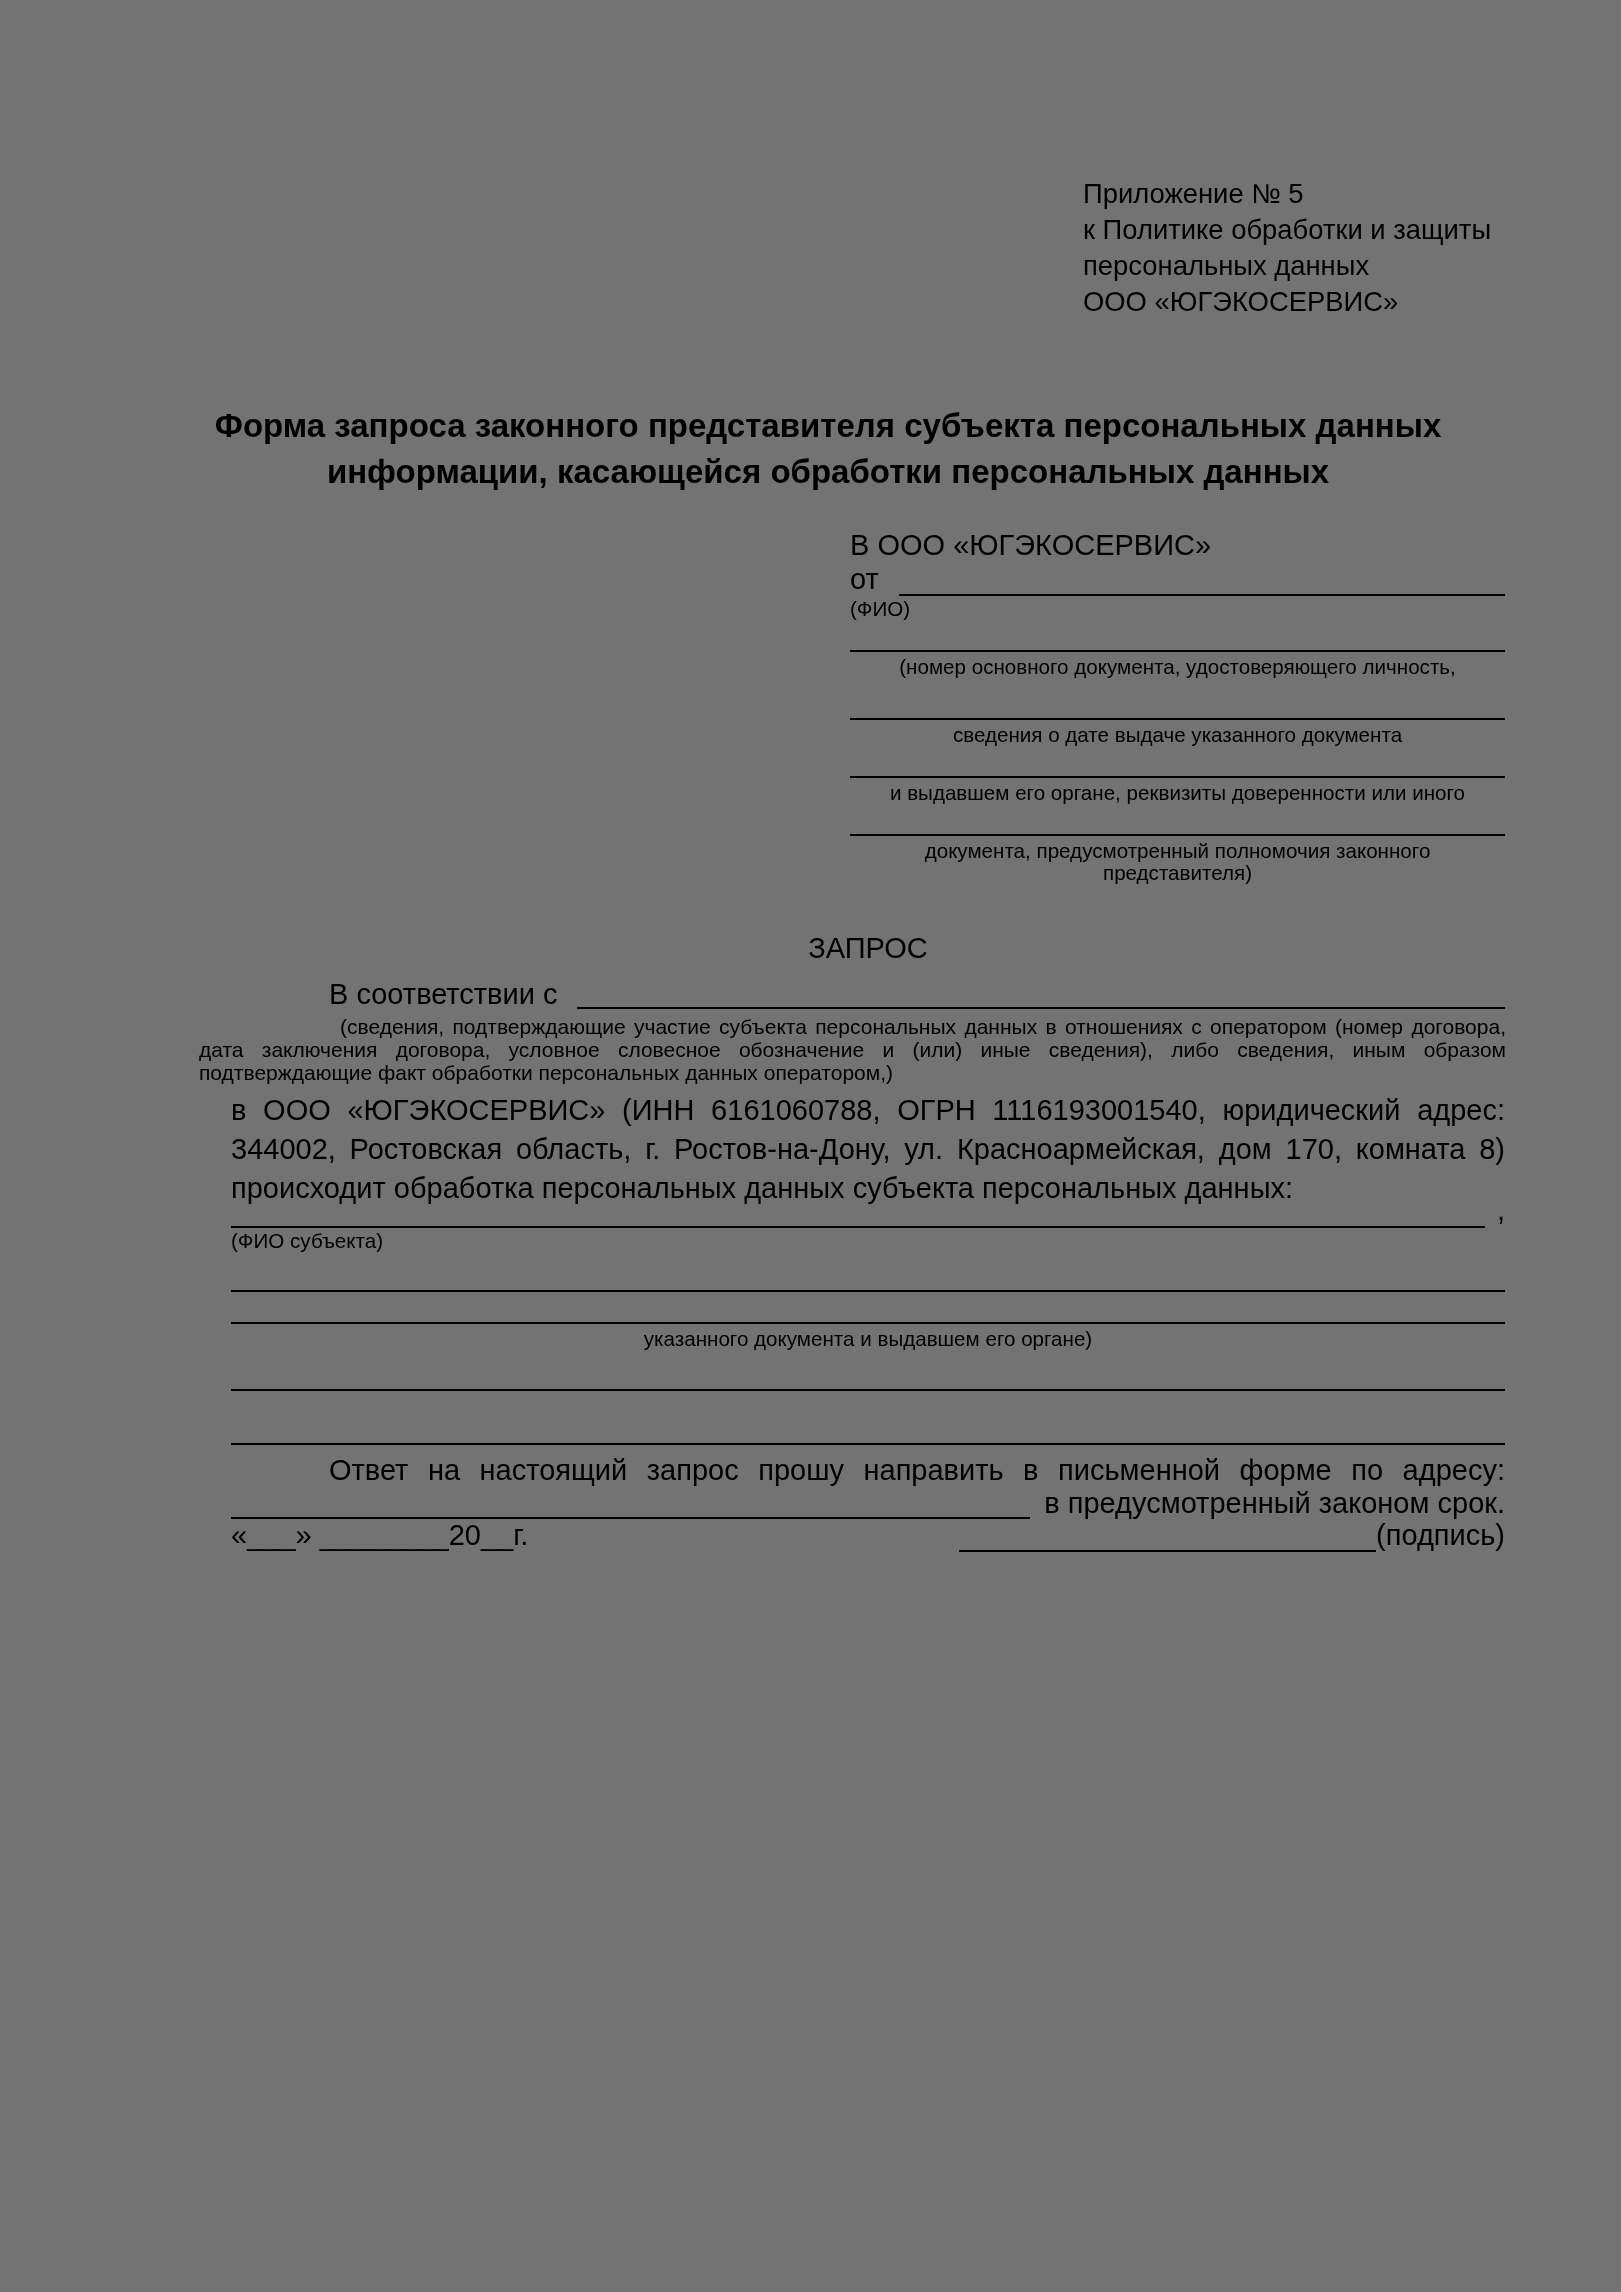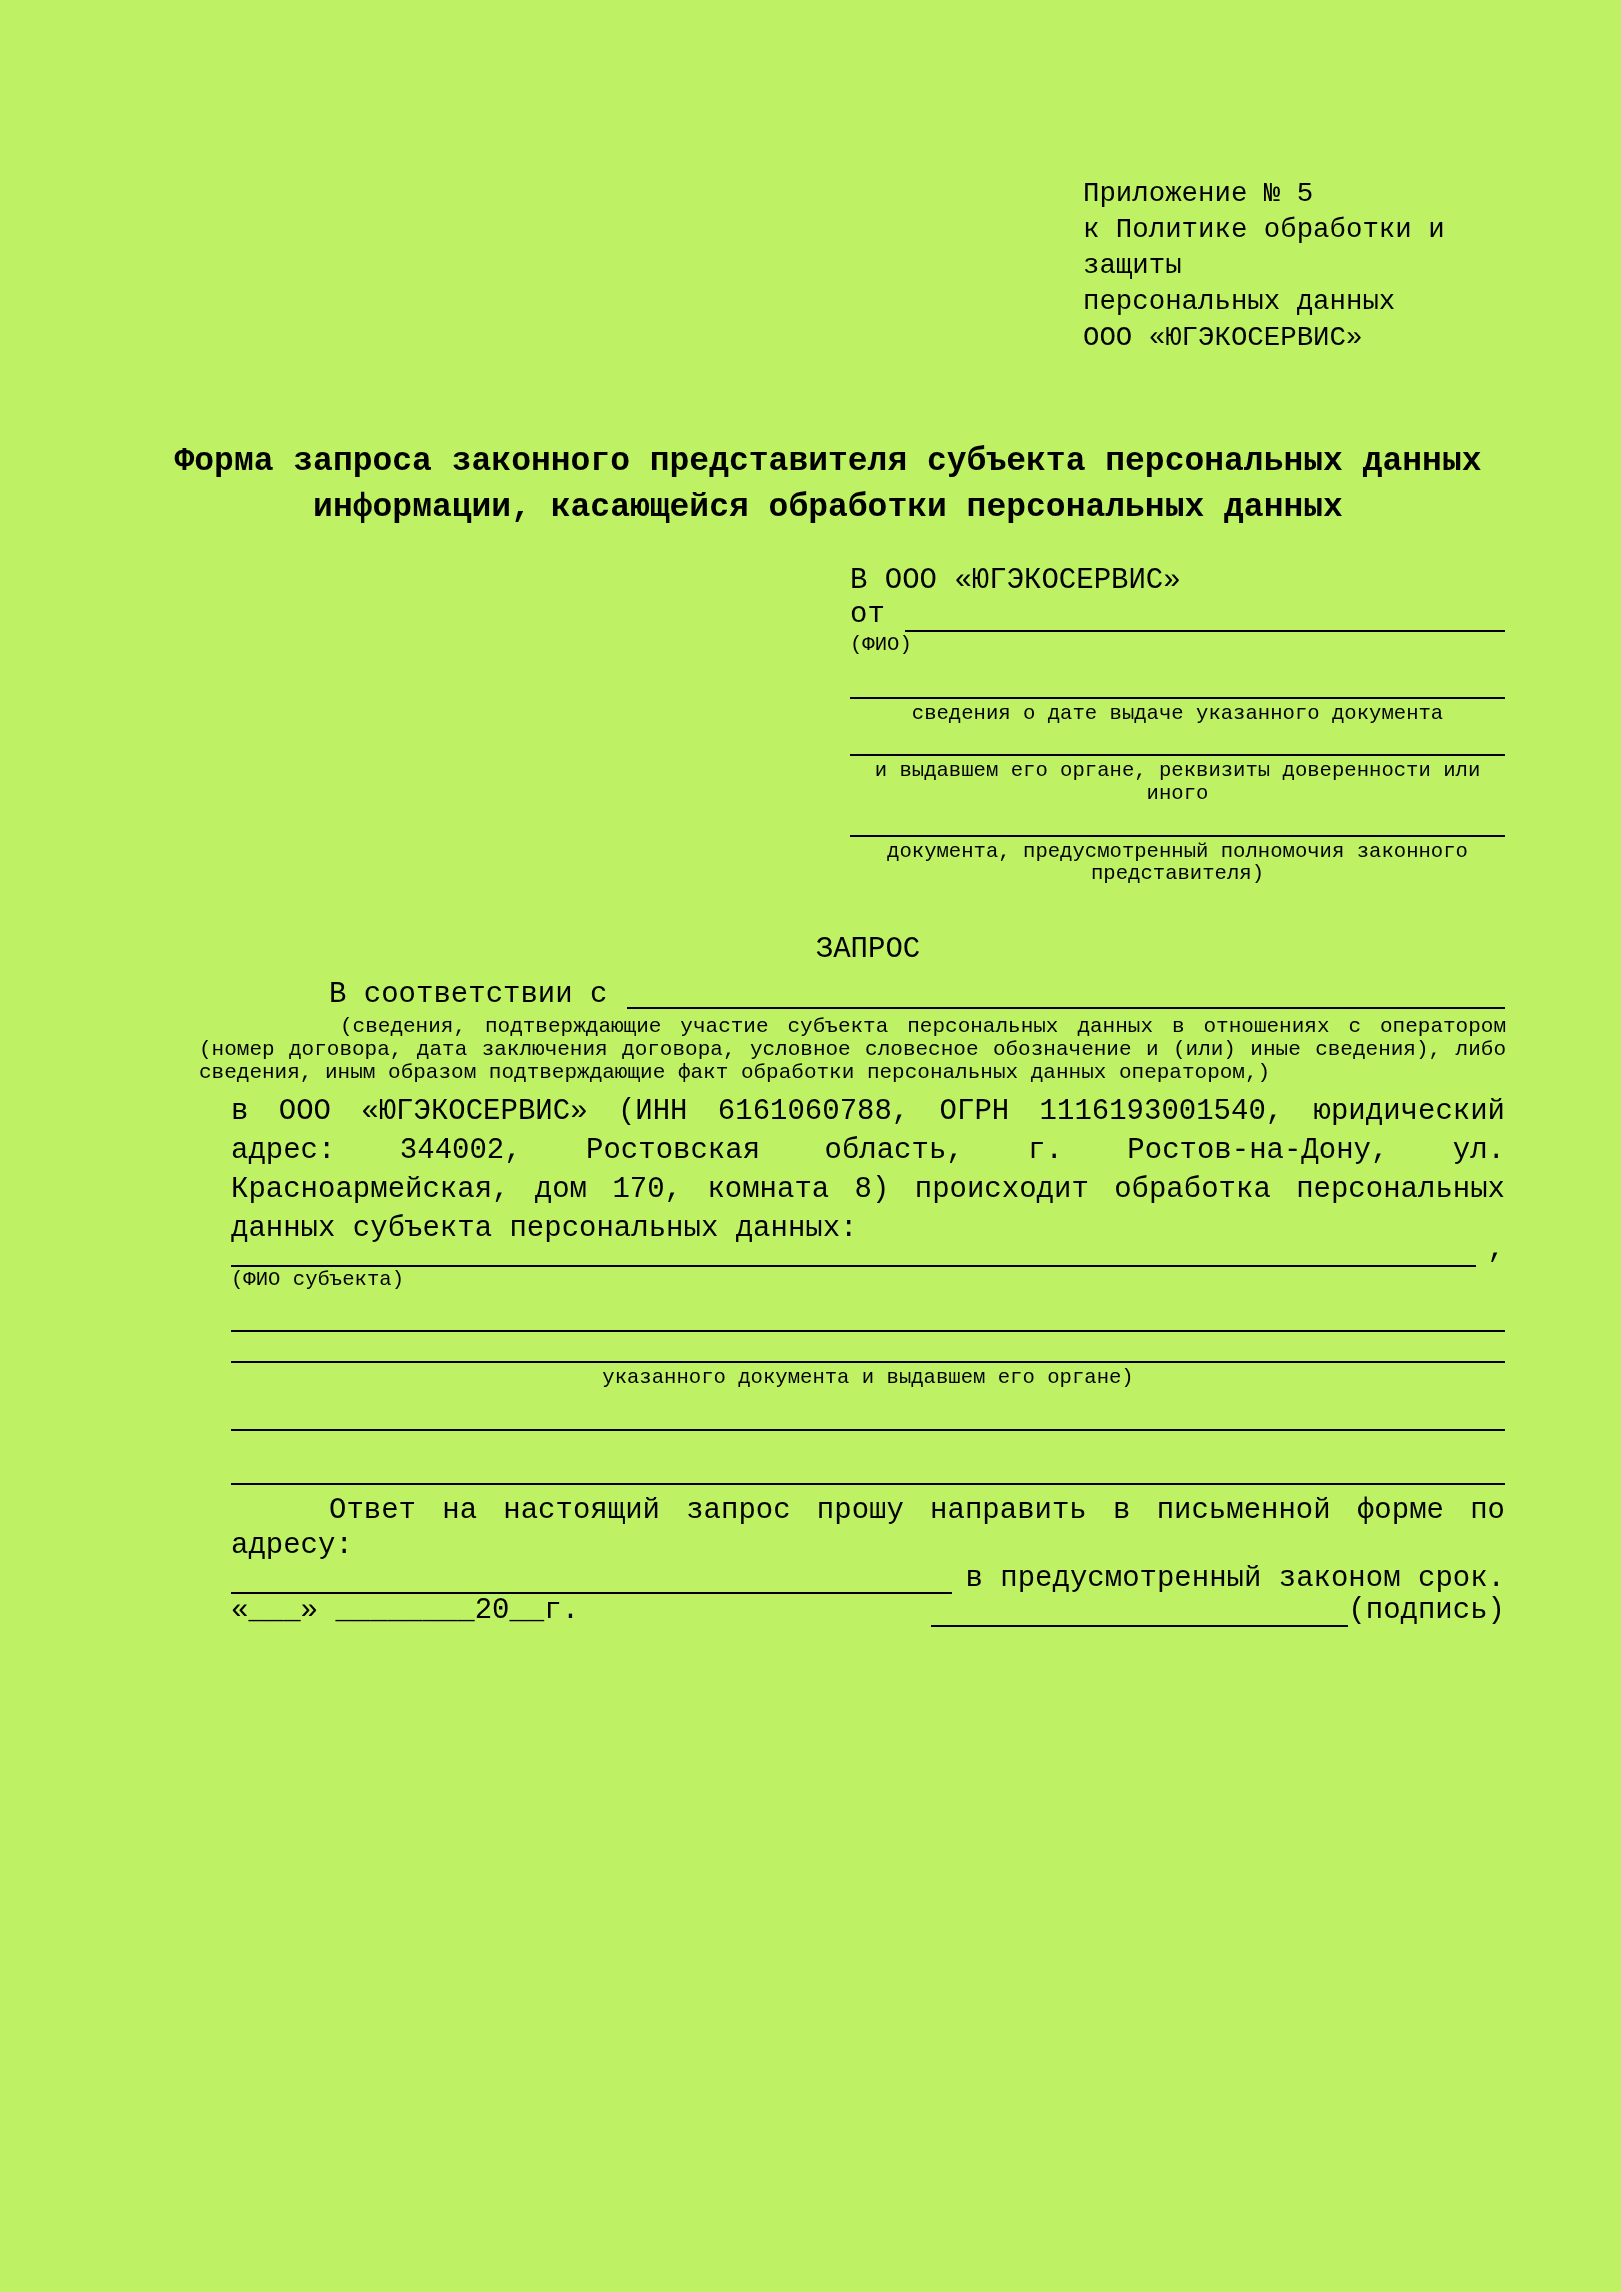--- a/index.html
+++ b/index.html
@@ -1,20 +1,20 @@
 <!DOCTYPE html>
 <html><head>
 <meta charset="utf-8">
 <style>
   html,body{margin:0;padding:0;background:#fff;}
   .page{
     position:relative;
     width:1621px;height:2293px;
-    background:#bef264;
-    font-family:Liberation Mono, monospace;
+    background:#737373;
+    font-family:Liberation Sans, sans-serif;
     color:#000;
     overflow:hidden;
   }
   .content{position:absolute;left:231px;top:176px;width:1274px;font-size:29px;}
 
   
   .appendix{margin-left:852px;font-size:27.4px;line-height:36px;}
 
   
   .doc-title{
@@ -86,20 +86,24 @@
     <div class="doc-title">Форма запроса законного представителя субъекта персональных данных информации, касающейся обработки персональных данных</div>
 
     <div class="addressee">
       <div class="addr-to">В ООО «ЮГЭКОСЕРВИС»</div>
       <div class="row from-row">
         <span>от</span>
         <span class="fill"></span>
       </div>
       <div class="caption fio-caption">(ФИО)</div>
 
+      <div class="fg-mt5">
+        <div class="field-line"></div>
+        <div class="field-caption">(номер основного документа, удостоверяющего личность,</div>
+      </div>
       <div class="fg-mt16">
         <div class="field-line"></div>
         <div class="field-caption">сведения о дате выдаче указанного документа</div>
       </div>
       <div class="fg-mt5">
         <div class="field-line"></div>
         <div class="field-caption">и выдавшем его органе, реквизиты доверенности или иного</div>
       </div>
       <div class="fg-mt5">
         <div class="field-line"></div>

